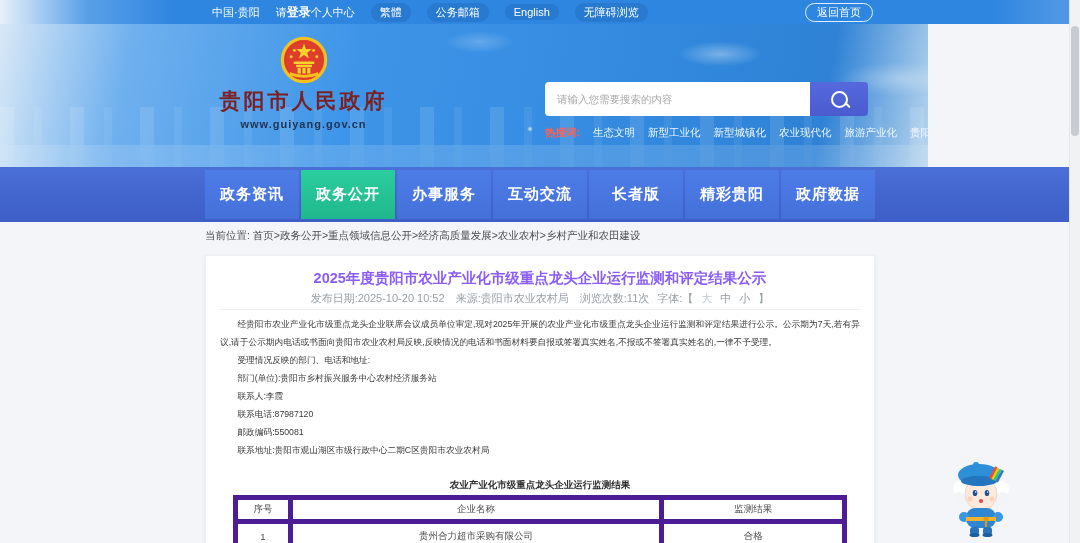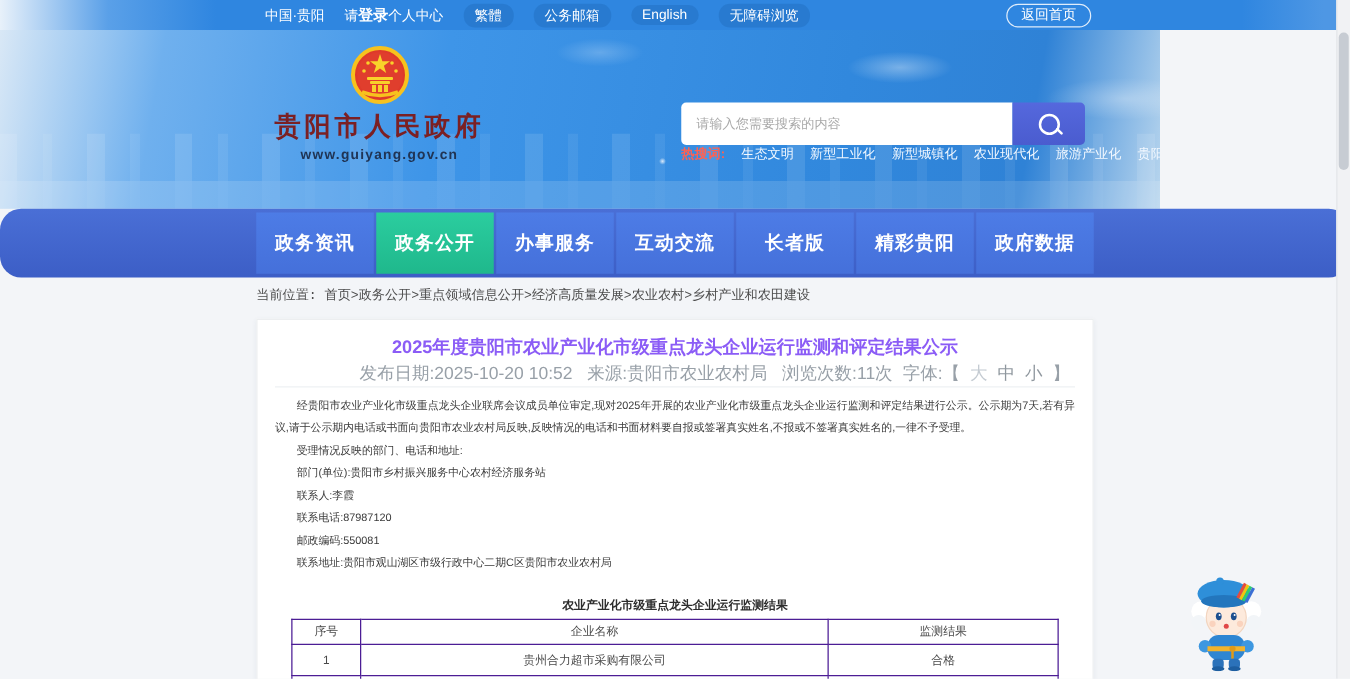--- a/index.html
+++ b/index.html
@@ -60,63 +60,62 @@
     border-radius:4px 0 0 4px;padding:0 12px;font-size:10.5px;color:#333;
     font-family:"Liberation Sans","DejaVu Sans",sans-serif;
   }
   .search-input::placeholder{color:#a9a9a9;}
   .search-btn{
     flex:0 0 58px;height:34px;border:none;cursor:pointer;border-radius:0 4px 4px 0;
     background:linear-gradient(180deg,#5568dd,#4a5ccf);display:flex;align-items:center;justify-content:center;
   }
   .mag{position:relative;width:13px;height:13px;border:2px solid #fff;border-radius:50%;display:inline-block;}
   .mag::after{content:"";position:absolute;left:11px;top:11px;width:7px;height:2px;background:#fff;transform:rotate(45deg);border-radius:1px;}
-  .hotwords{font-size:10.5px;display:flex;gap:13px;white-space:nowrap;}
+  .hotwords{margin-top:10px;font-size:10.5px;display:flex;gap:13px;white-space:nowrap;}
   .hot-label{color:#ff6152;font-weight:bold;}
   .hotwords a{color:#f2f8ff;text-decoration:none;cursor:pointer;}
   
   .mainnav{
     position:absolute;left:0;top:167px;width:1080px;height:55px;
     background:linear-gradient(180deg,#4a6fd6,#3c5ec6);
-    border-radius:17px;
   }
   .nav-inner{position:absolute;left:205px;top:3px;width:670px;height:49px;display:flex;gap:2px;}
   .nav-item{
     flex:1;display:flex;align-items:center;justify-content:center;cursor:pointer;
     background:linear-gradient(180deg,#4d7ce6,#4570da);
     color:#fff;font-size:15px;font-weight:bold;text-decoration:none;letter-spacing:1px;
   }
   .nav-item.active{background:linear-gradient(180deg,#2bcd9f,#1fb88c);}
   
-  .breadcrumb{position:absolute;left:205px;top:229px;font-size:10.5px;color:#4c4c4c;font-family:Liberation Mono, monospace;}
+  .breadcrumb{position:absolute;left:205px;top:229px;font-size:10.5px;color:#4c4c4c;}
   .breadcrumb .crumb-path{cursor:pointer;}
   
   .card{
     position:absolute;left:205px;top:255px;width:670px;height:420px;box-sizing:border-box;
     background:#fff;border:1px solid #eceef0;box-shadow:0 1px 4px rgba(60,80,120,.07);
     padding:13px 14px 0;
   }
   .article-title{margin:0;font-size:14.5px;font-weight:bold;color:#8b5cf6;text-align:center;line-height:19px;}
   .meta{
     margin-top:4px;padding-bottom:5px;border-bottom:1px solid #eef1f3;
-    text-align:right;font-size:14px;color:#98a0a8;line-height:12px;white-space:nowrap;
+    text-align:center;font-size:11px;color:#98a0a8;line-height:12px;white-space:nowrap;
   }
   .meta span{margin:0 4px;}
   .font-size-btn{cursor:pointer;margin:0 2px;}
   .fs-large{color:#c4cbd2;}
   .fs-mid,.fs-small{color:#8f979e;}
   .body-text{margin-top:5px;}
   .body-text p{
     margin:0;text-indent:2em;font-size:8.7px;color:#3a3a3a;line-height:18px;
     word-break:break-all;text-align:justify;
   }
   .table-caption{margin-top:19px;height:14px;line-height:14px;text-align:center;font-size:9.5px;font-weight:bold;color:#2d2d2d;}
   table.monitor{width:614px;margin:3px auto 0;border-collapse:collapse;table-layout:fixed;}
   table.monitor th,table.monitor td{
-    border:1px solid #4c1d95;text-align:center;font-weight:normal;
+    border:5px solid #4c1d95;text-align:center;font-weight:normal;
     font-size:9.5px;color:#4a4a4a;padding:0;
   }
   table.monitor th{height:19px;}
   table.monitor td{height:24px;}
   col.c-no{width:9%;} col.c-name{width:61%;} col.c-result{width:30%;}
   
   .mascot{position:absolute;left:950px;top:457px;width:62px;height:80px;cursor:pointer;z-index:5;}
   
   .scrollbar{position:absolute;right:0;top:0;width:10px;height:543px;background:#f1f2f4;border-left:1px solid #e4e6e9;z-index:9;}
   .scroll-thumb{position:absolute;left:1px;top:26px;width:8px;height:110px;border-radius:4px;background:#c7ccd3;cursor:pointer;}

